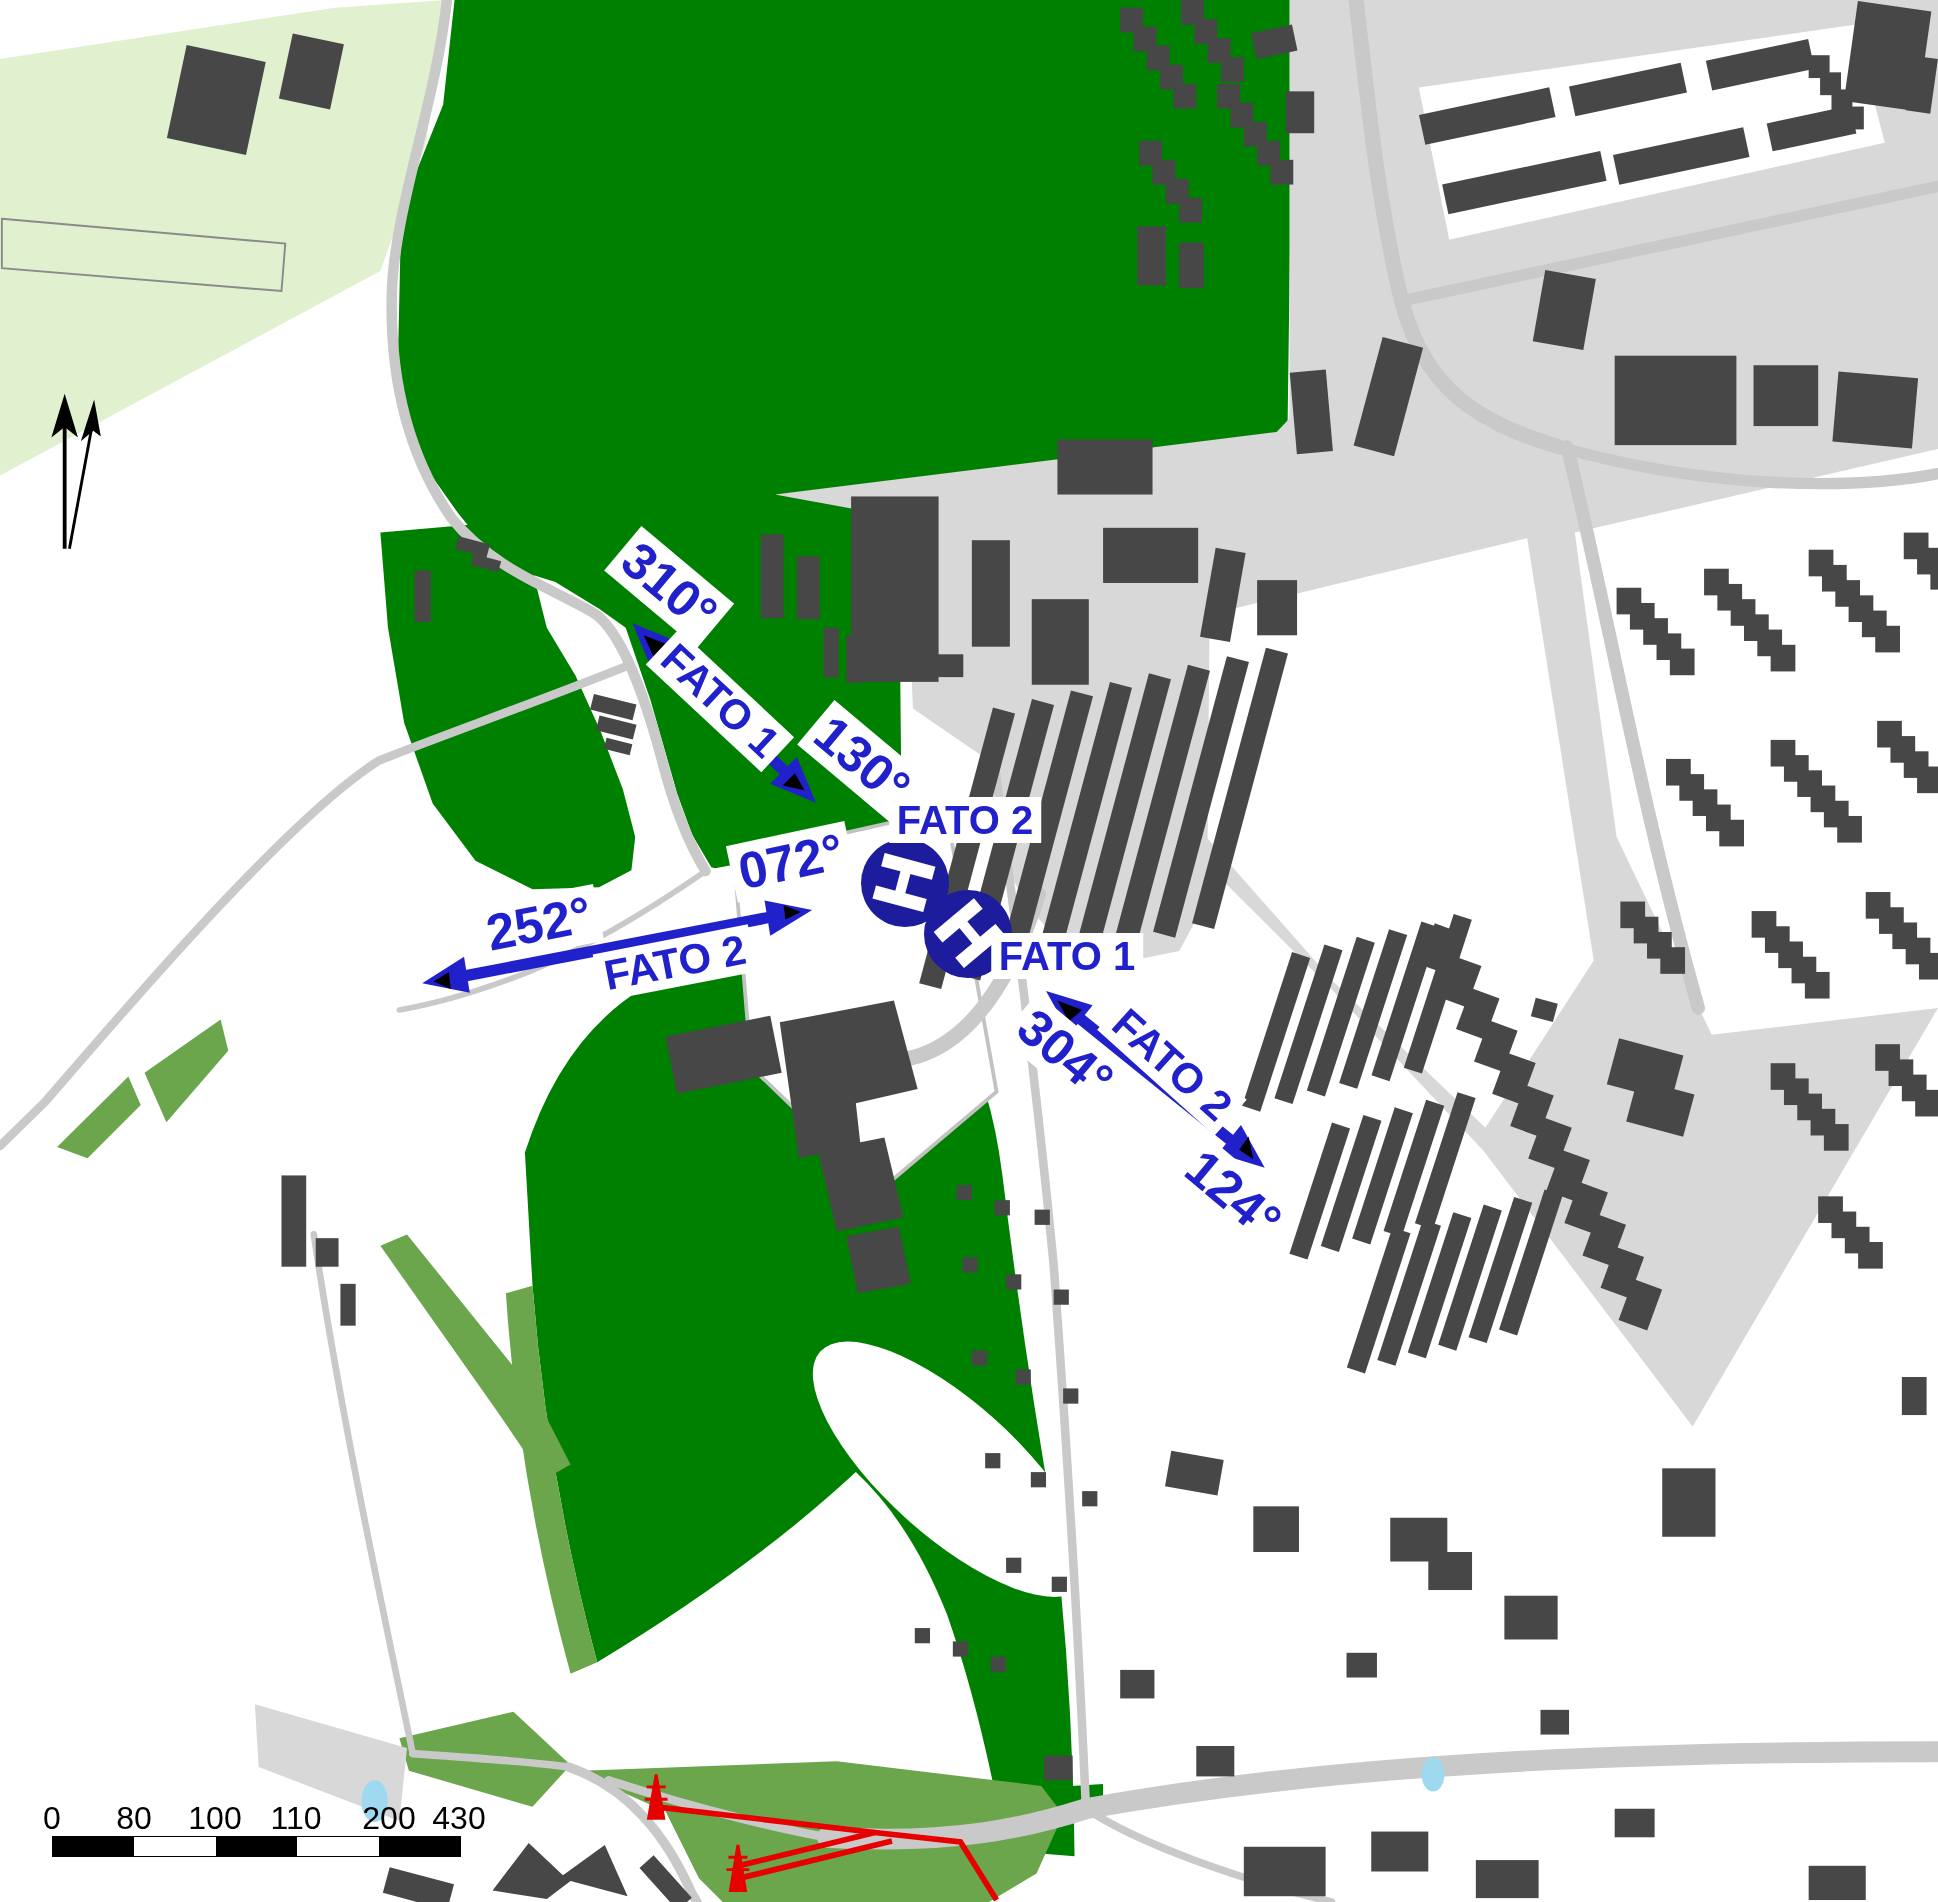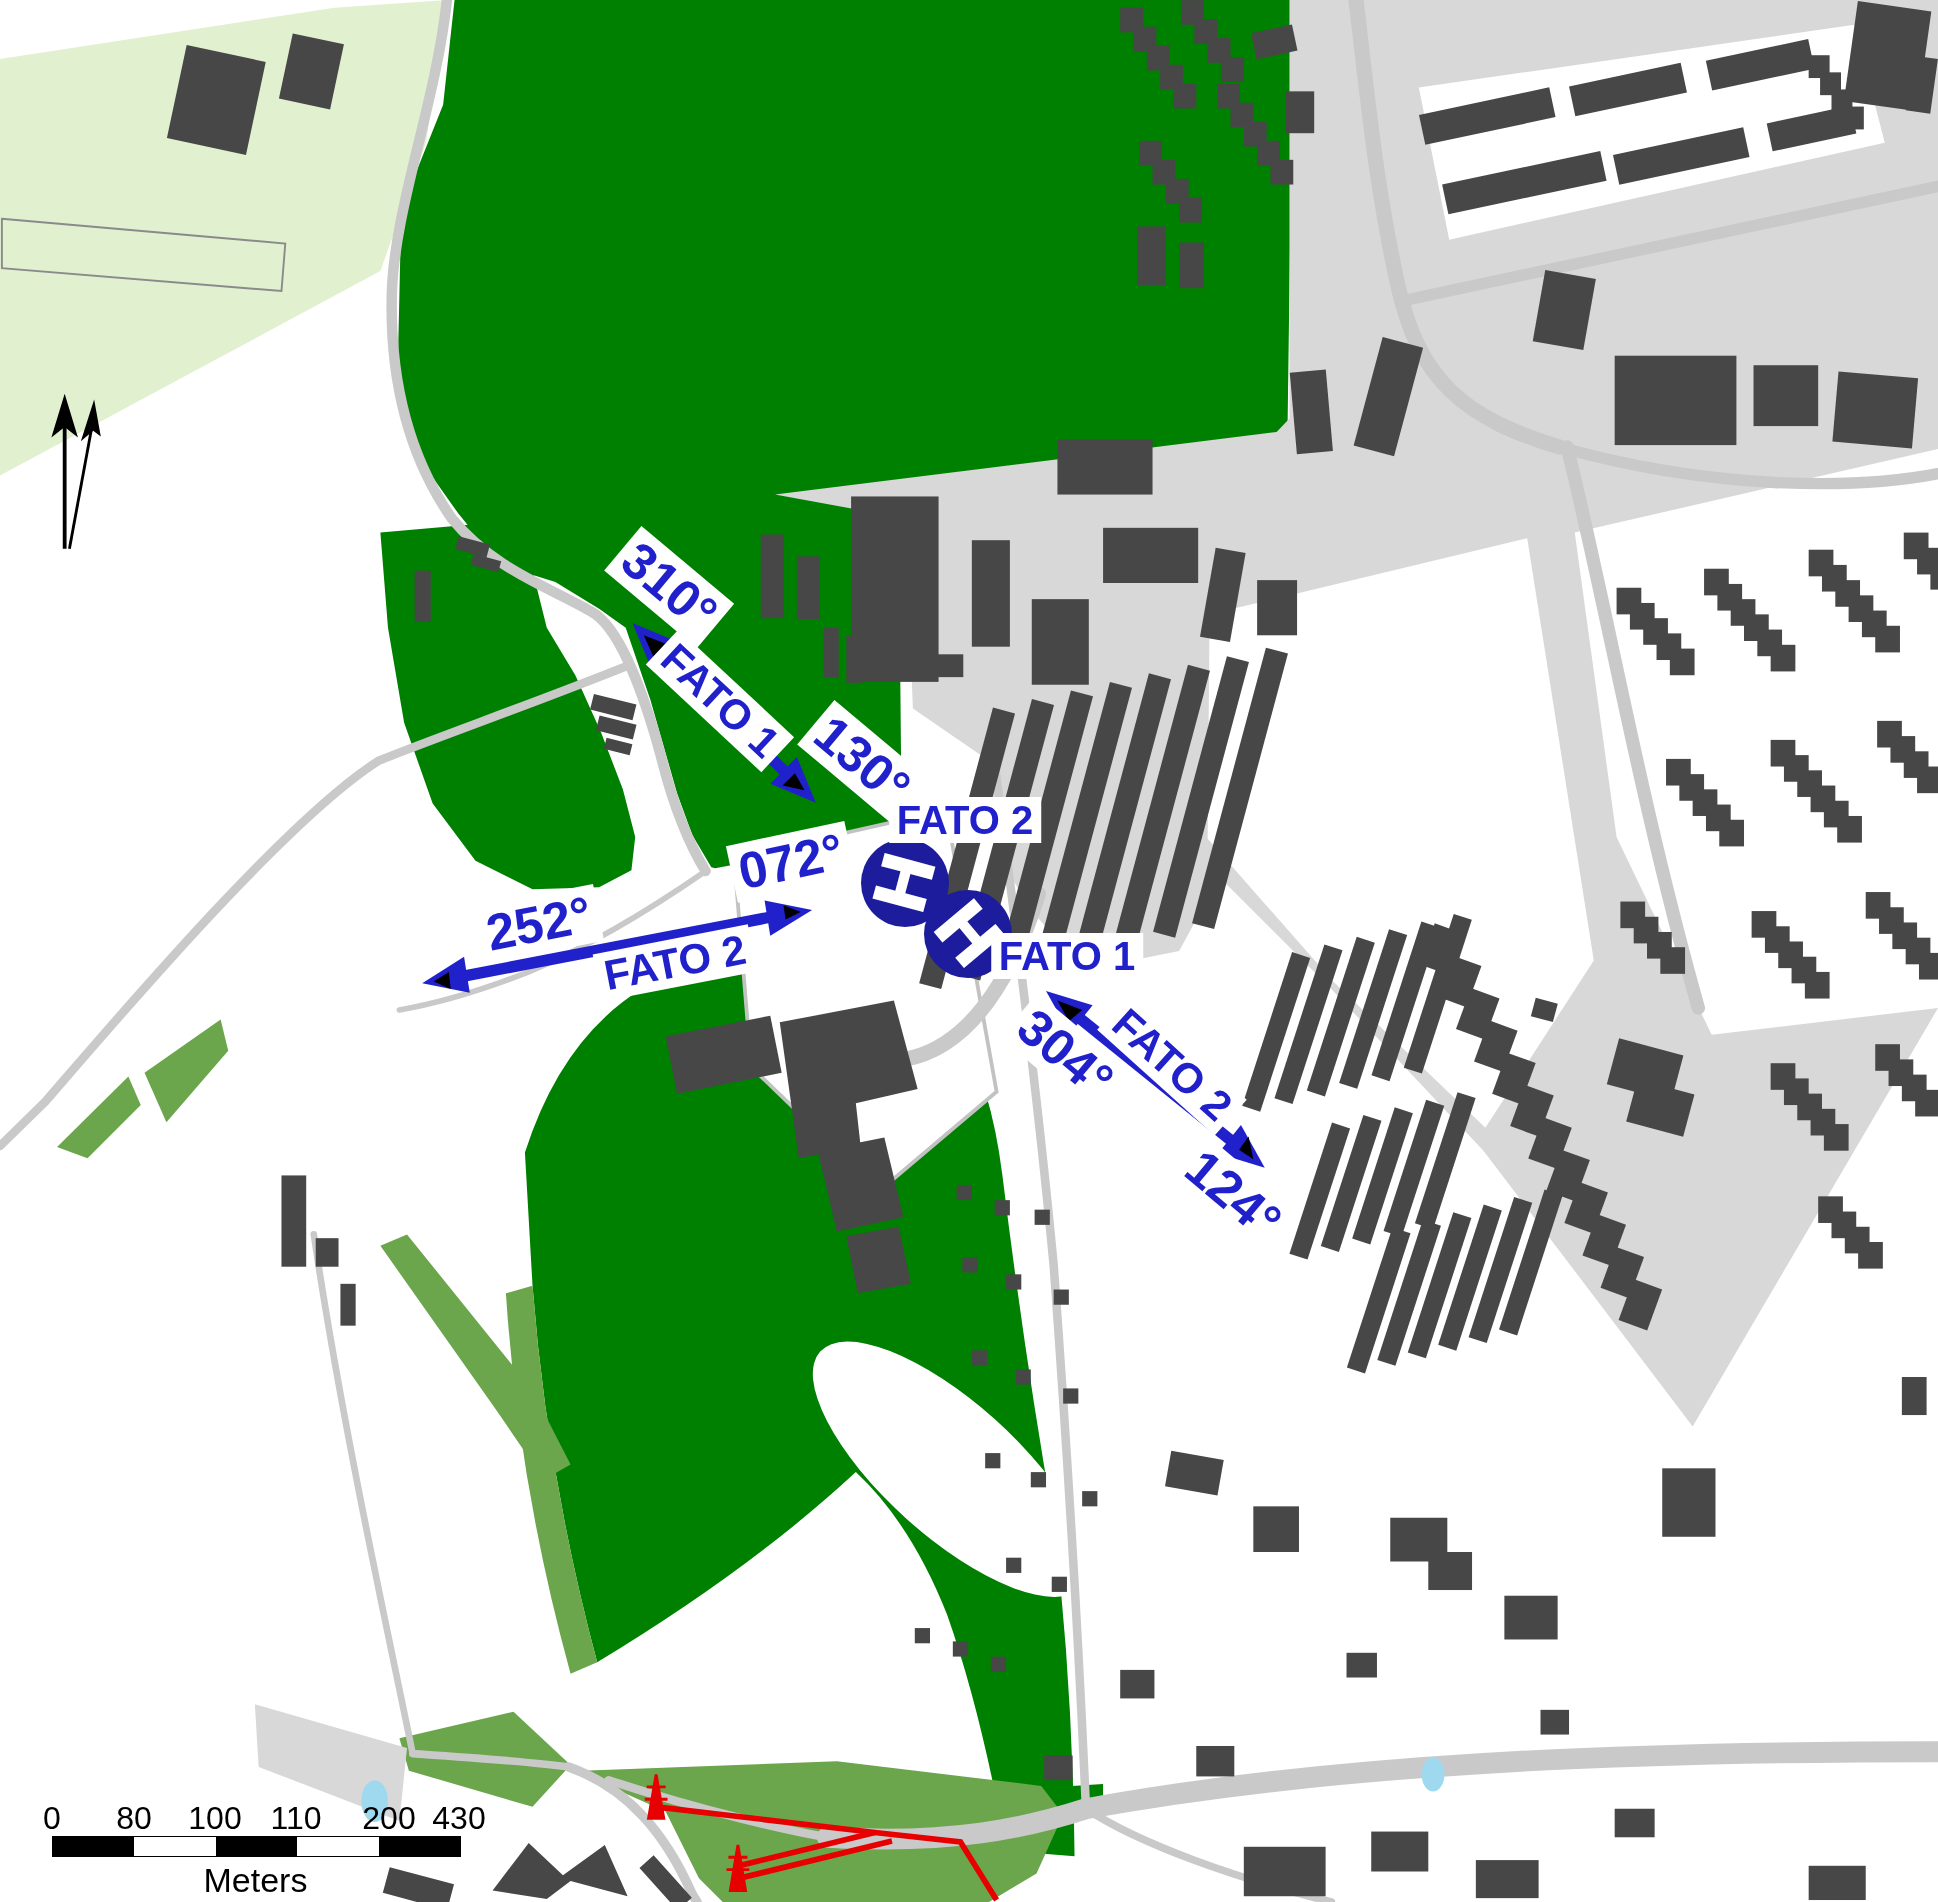--- a/index.html
+++ b/index.html
@@ -395,17 +395,16 @@
   <span class="tick" style="left:244px">110</span>
   <span class="tick" style="left:337px">200</span>
   <span class="tick" style="left:407px">430</span>
   <div class="bar">
     <div class="seg-b"></div>
         <div class="seg-w"></div>
         <div class="seg-b"></div>
         <div class="seg-w"></div>
         <div class="seg-b"></div>
   </div>
-  <div class="unit">Meters</div>
 </div>
 
 </div>
 
 
 </body></html>

